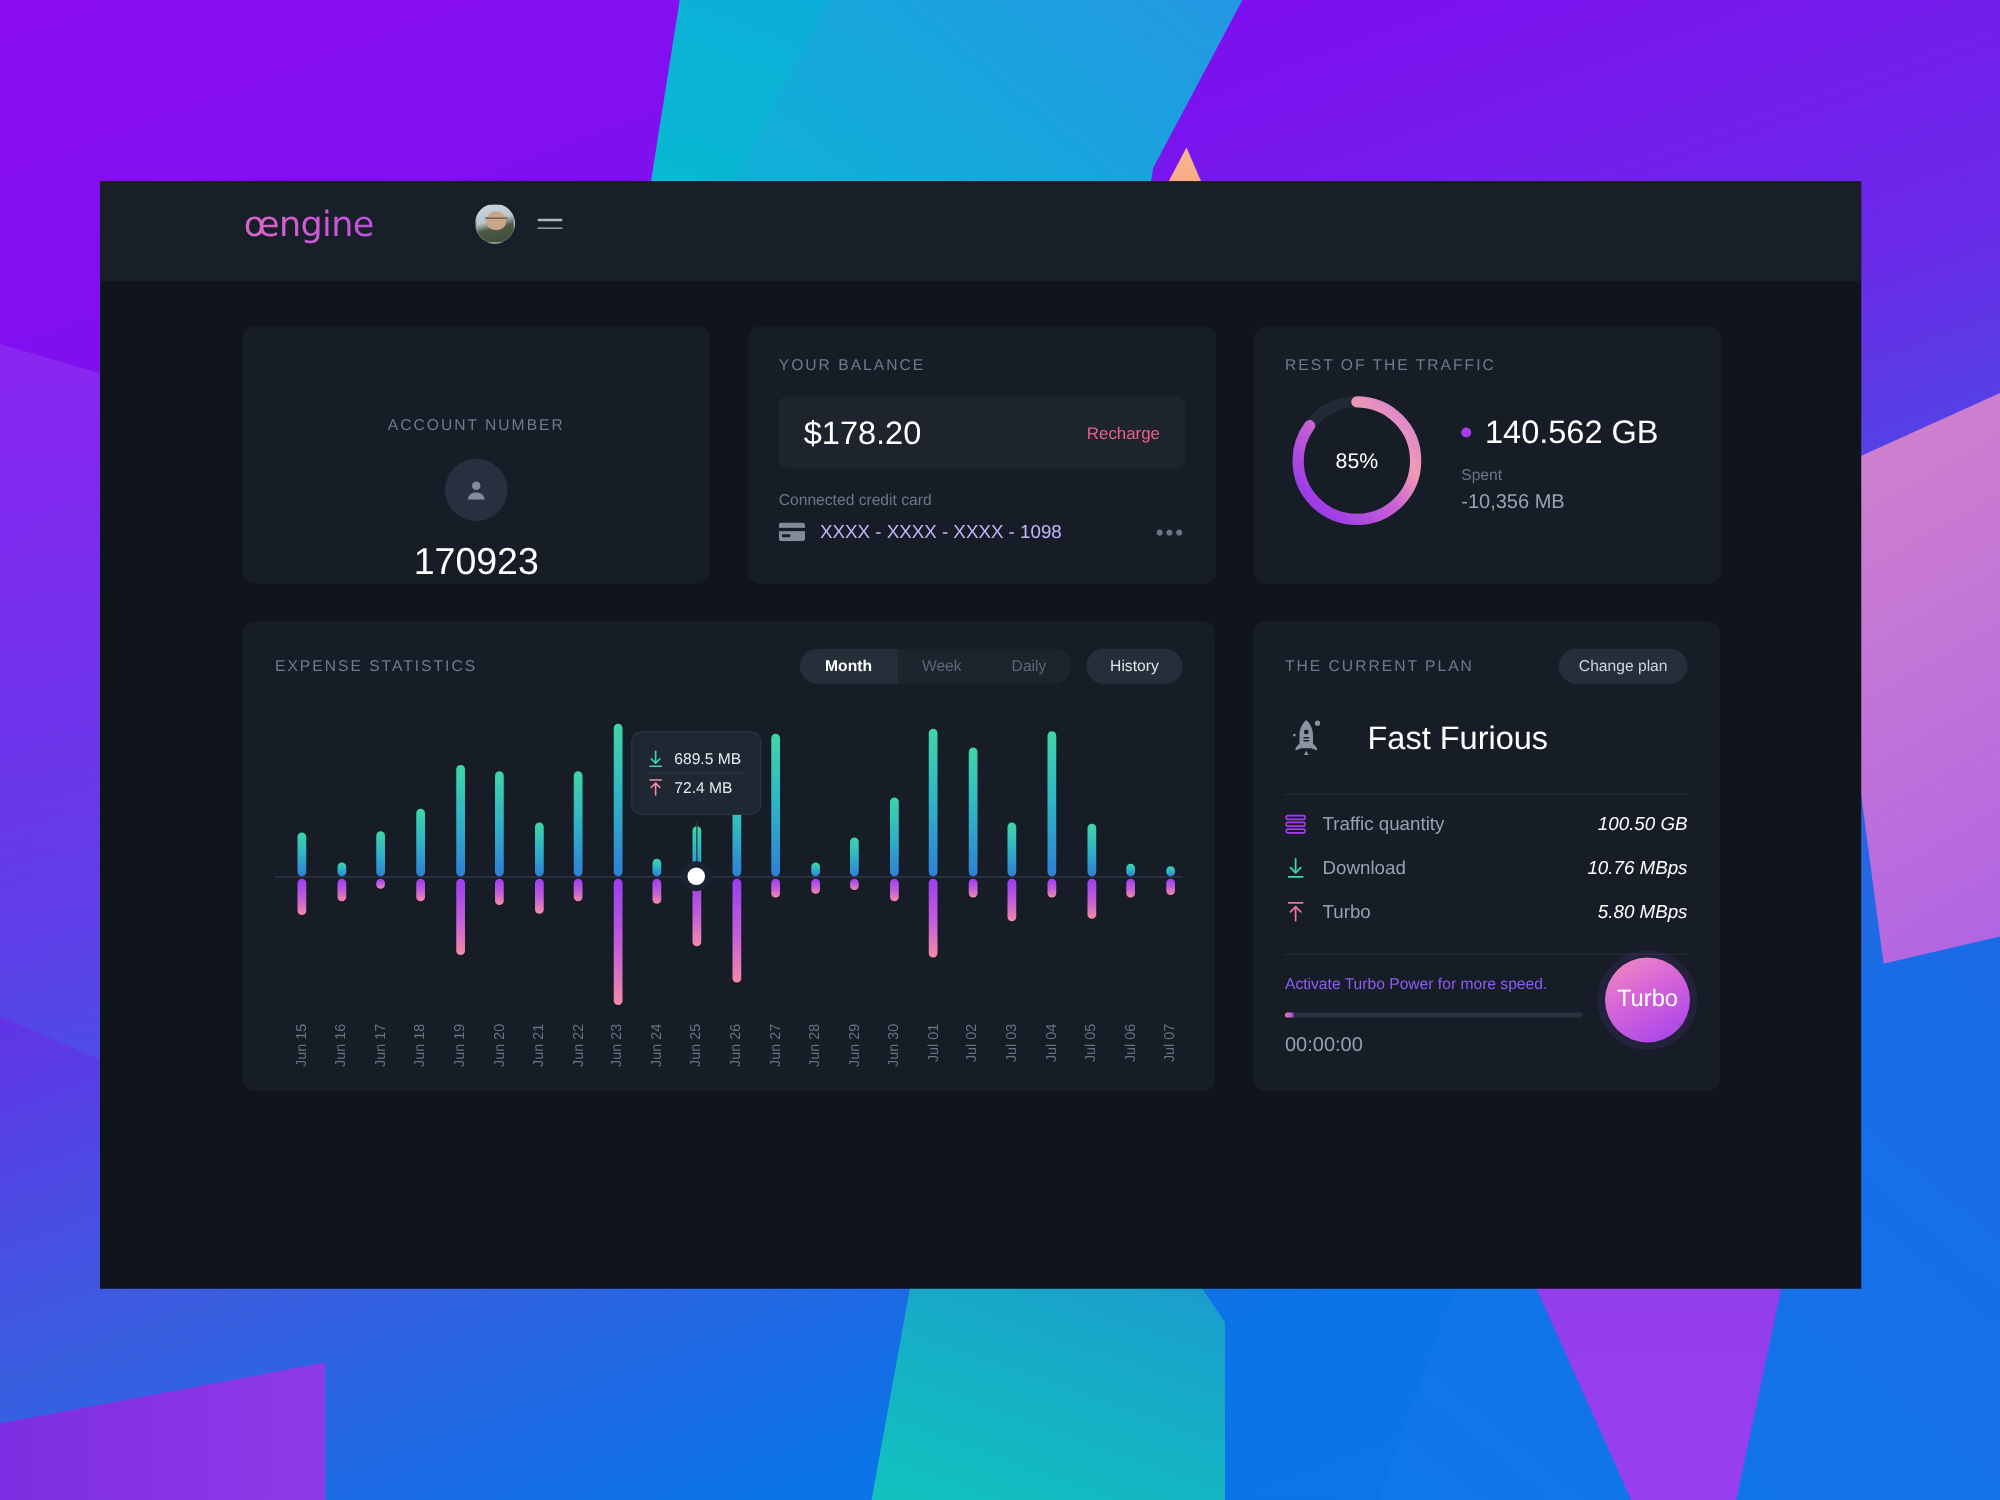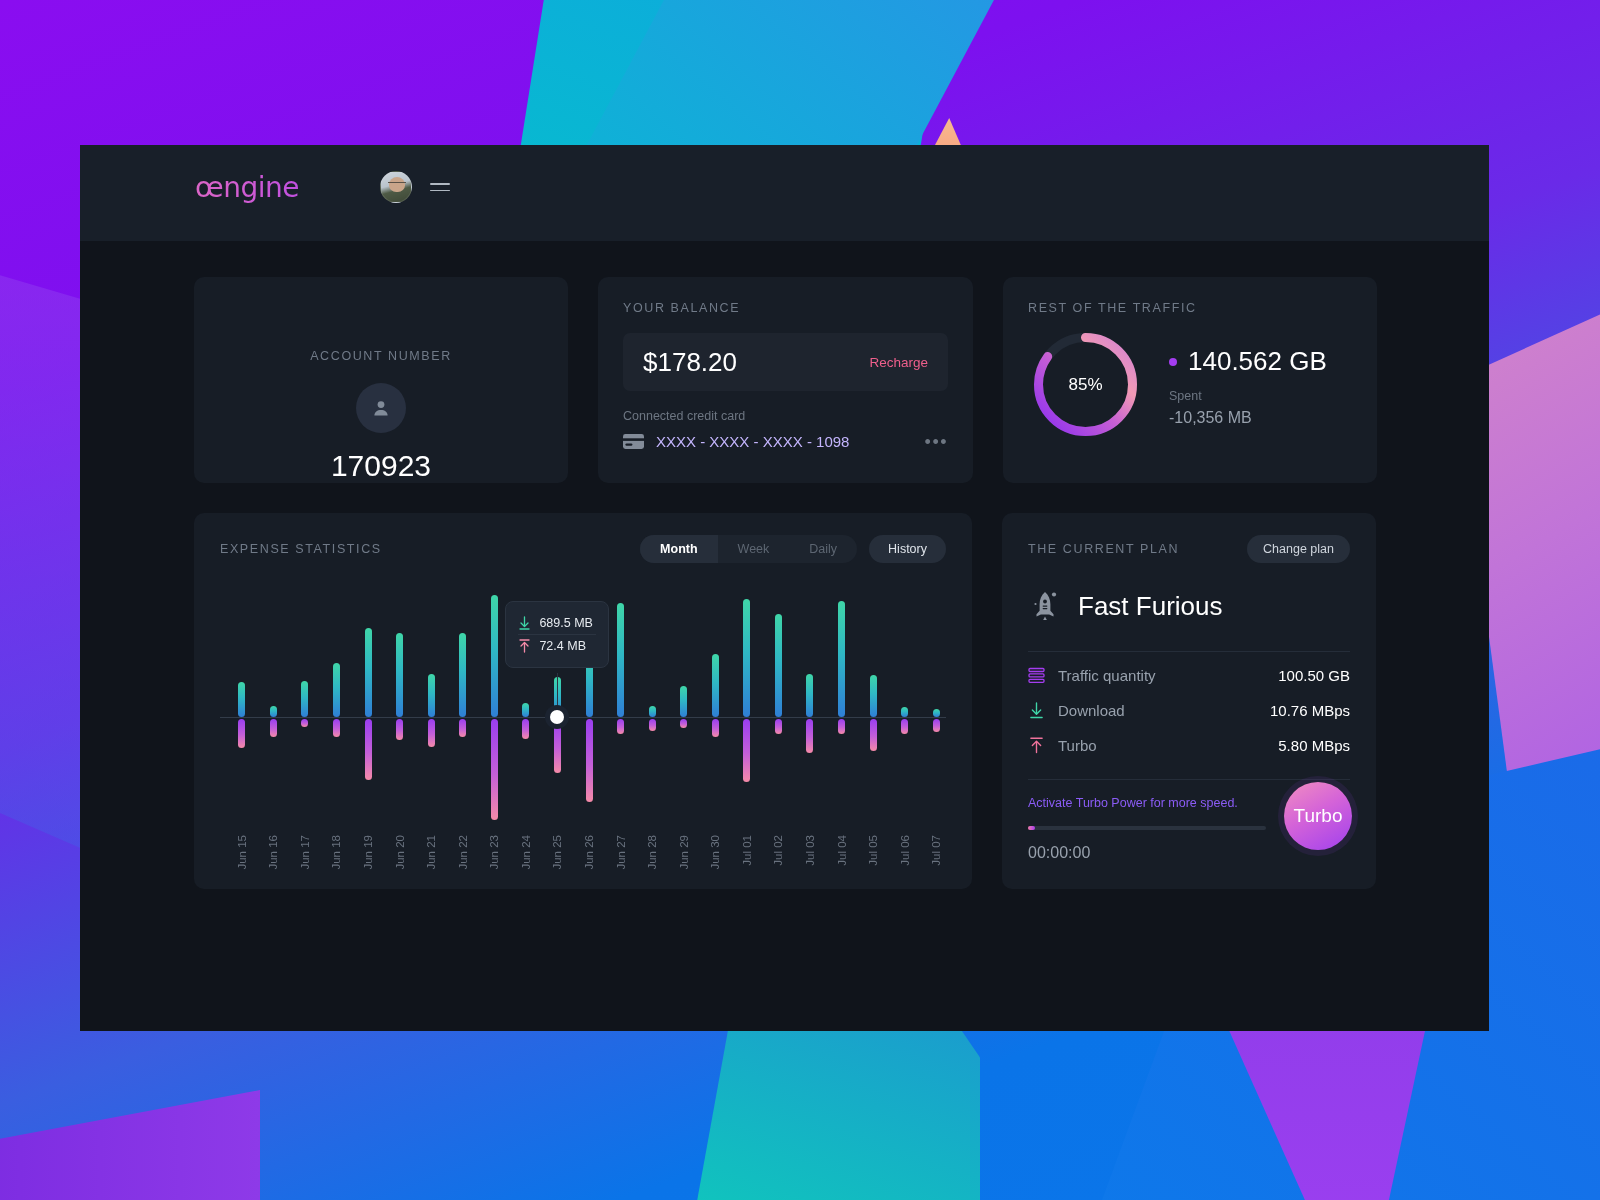--- a/index.html
+++ b/index.html
@@ -79,21 +79,21 @@
   #app-window {
     position: absolute;
     left: 80px; top: 145px;
     width: 1409px; height: 886px;
     background: #10141b;
     overflow: hidden;
   }
 
   
   #topnav {
-    height: 96px;
+    height: 80px;
     background: #181f29;
     display: flex;
     align-items: center;
     padding: 0 50px 12px 0;
   }
   #logo {
     width: 300px;
     padding-left: 115px;
     font-size: 28px;
     font-weight: 400;
@@ -282,29 +282,29 @@
     box-shadow: 0 0 0 5px #1b2330;
     z-index: 6;
   }
 
   #card-plan { width: 374px; height: 376px; padding: 22px 26px; }
   #plan-head { display: flex; align-items: center; justify-content: space-between; }
   #change-plan-btn {
     padding: 7px 16px; font-size: 12.5px; color: #cfd5dd;
     background: #262e3a; border-radius: 14px; cursor: pointer;
   }
-  #plan-name-row { display: flex; align-items: center; gap: 16px; margin-top: 26px; }
+  #plan-name-row { display: flex; align-items: center; gap: 32px; margin-top: 26px; }
   #plan-name { font-size: 26px; color: #ffffff; }
   #plan-divider { height: 1px; background: #252d39; margin: 28px 0 6px; }
   .plan-stat {
     display: flex; align-items: center; gap: 13px;
     padding: 9px 0;
   }
   .plan-stat .ps-label { flex: 1; font-size: 15px; color: #98a1ad; }
-  .plan-stat .ps-value { font-size: 15px; color: #ffffff; }
+  .plan-stat .ps-value { font-size: 15px; color: #ffffff; font-style: italic; }
 
   #turbo-divider { height: 1px; background: #252d39; margin: 16px 0 0; }
   #turbo-block { position: relative; margin-top: 16px; }
   #turbo-text { font-size: 12.5px; color: #8b5cf6; }
   #turbo-track {
     margin-top: 16px; width: 238px; height: 4px;
     background: #2a323e; border-radius: 2px; position: relative;
   }
   #turbo-fill {
     position: absolute; left: 0; top: 0; height: 4px; width: 7px;

